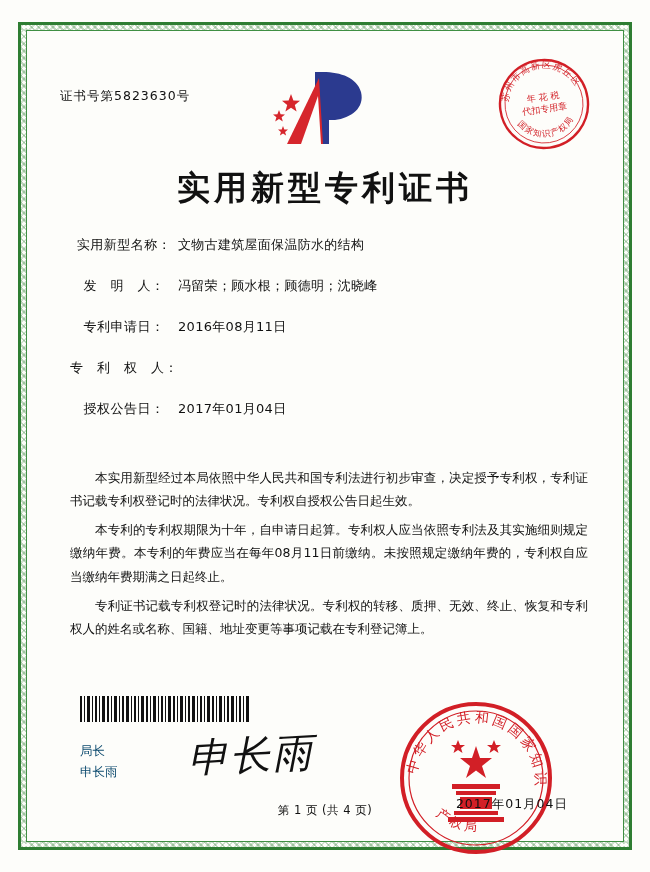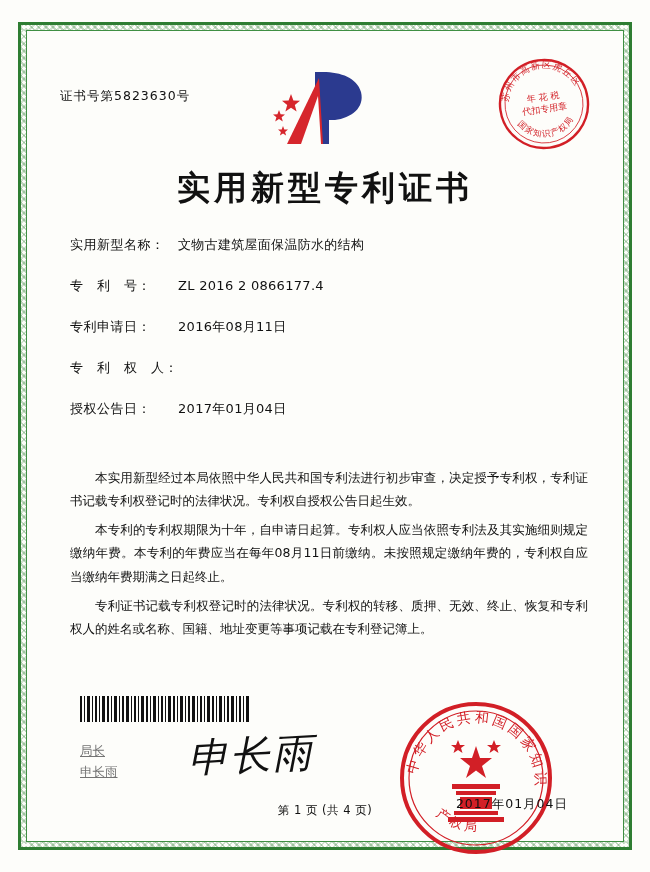--- a/index.html
+++ b/index.html
@@ -125,20 +125,21 @@
     align-items: baseline;
     margin-bottom: 23px;
     font-size: 13px;
     color: #111;
   }
   .field-label {
     width: 108px;
     flex: 0 0 108px;
     letter-spacing: 0.5px;
     white-space: nowrap;
+    text-align: center;
   }
   .field-value {
     flex: 1 1 auto;
     letter-spacing: 0.3px;
   }
 
   
   .body-text {
     position: absolute;
     left: 22px;
@@ -163,22 +164,21 @@
     height: 26px;
   }
 
   
   .director-block {
     position: absolute;
     left: 32px;
     top: 692px;
     font-size: 12.5px;
     line-height: 1.7;
-    color: #737373;
-    text-decoration: underline;
+    color: #0c4a6e;
   }
   .signature {
     position: absolute;
     left: 140px;
     top: 680px;
     font-size: 40px;
     font-family: "DejaVu Serif", serif;
     font-style: italic;
     color: #111;
     letter-spacing: 2px;
@@ -262,22 +262,22 @@
     </div>
 
     <div class="main-title">实用新型专利证书</div>
 
     <div class="fields">
       <div class="field-row">
         <div class="field-label">实用新型名称：</div>
         <div class="field-value">文物古建筑屋面保温防水的结构</div>
       </div>
       <div class="field-row">
-        <div class="field-label">专　利　号：</div>
-        <div class="field-value">ZL 2016 2 0866177.4</div>
+        <div class="field-label">发　明　人：</div>
+        <div class="field-value">冯留荣；顾水根；顾德明；沈晓峰</div>
       </div>
       <div class="field-row">
         <div class="field-label">专利申请日：</div>
         <div class="field-value">2016年08月11日</div>
       </div>
       <div class="field-row">
         <div class="field-label">专　利　权　人：</div>
       </div>
       <div class="field-row">
         <div class="field-label">授权公告日：</div>

